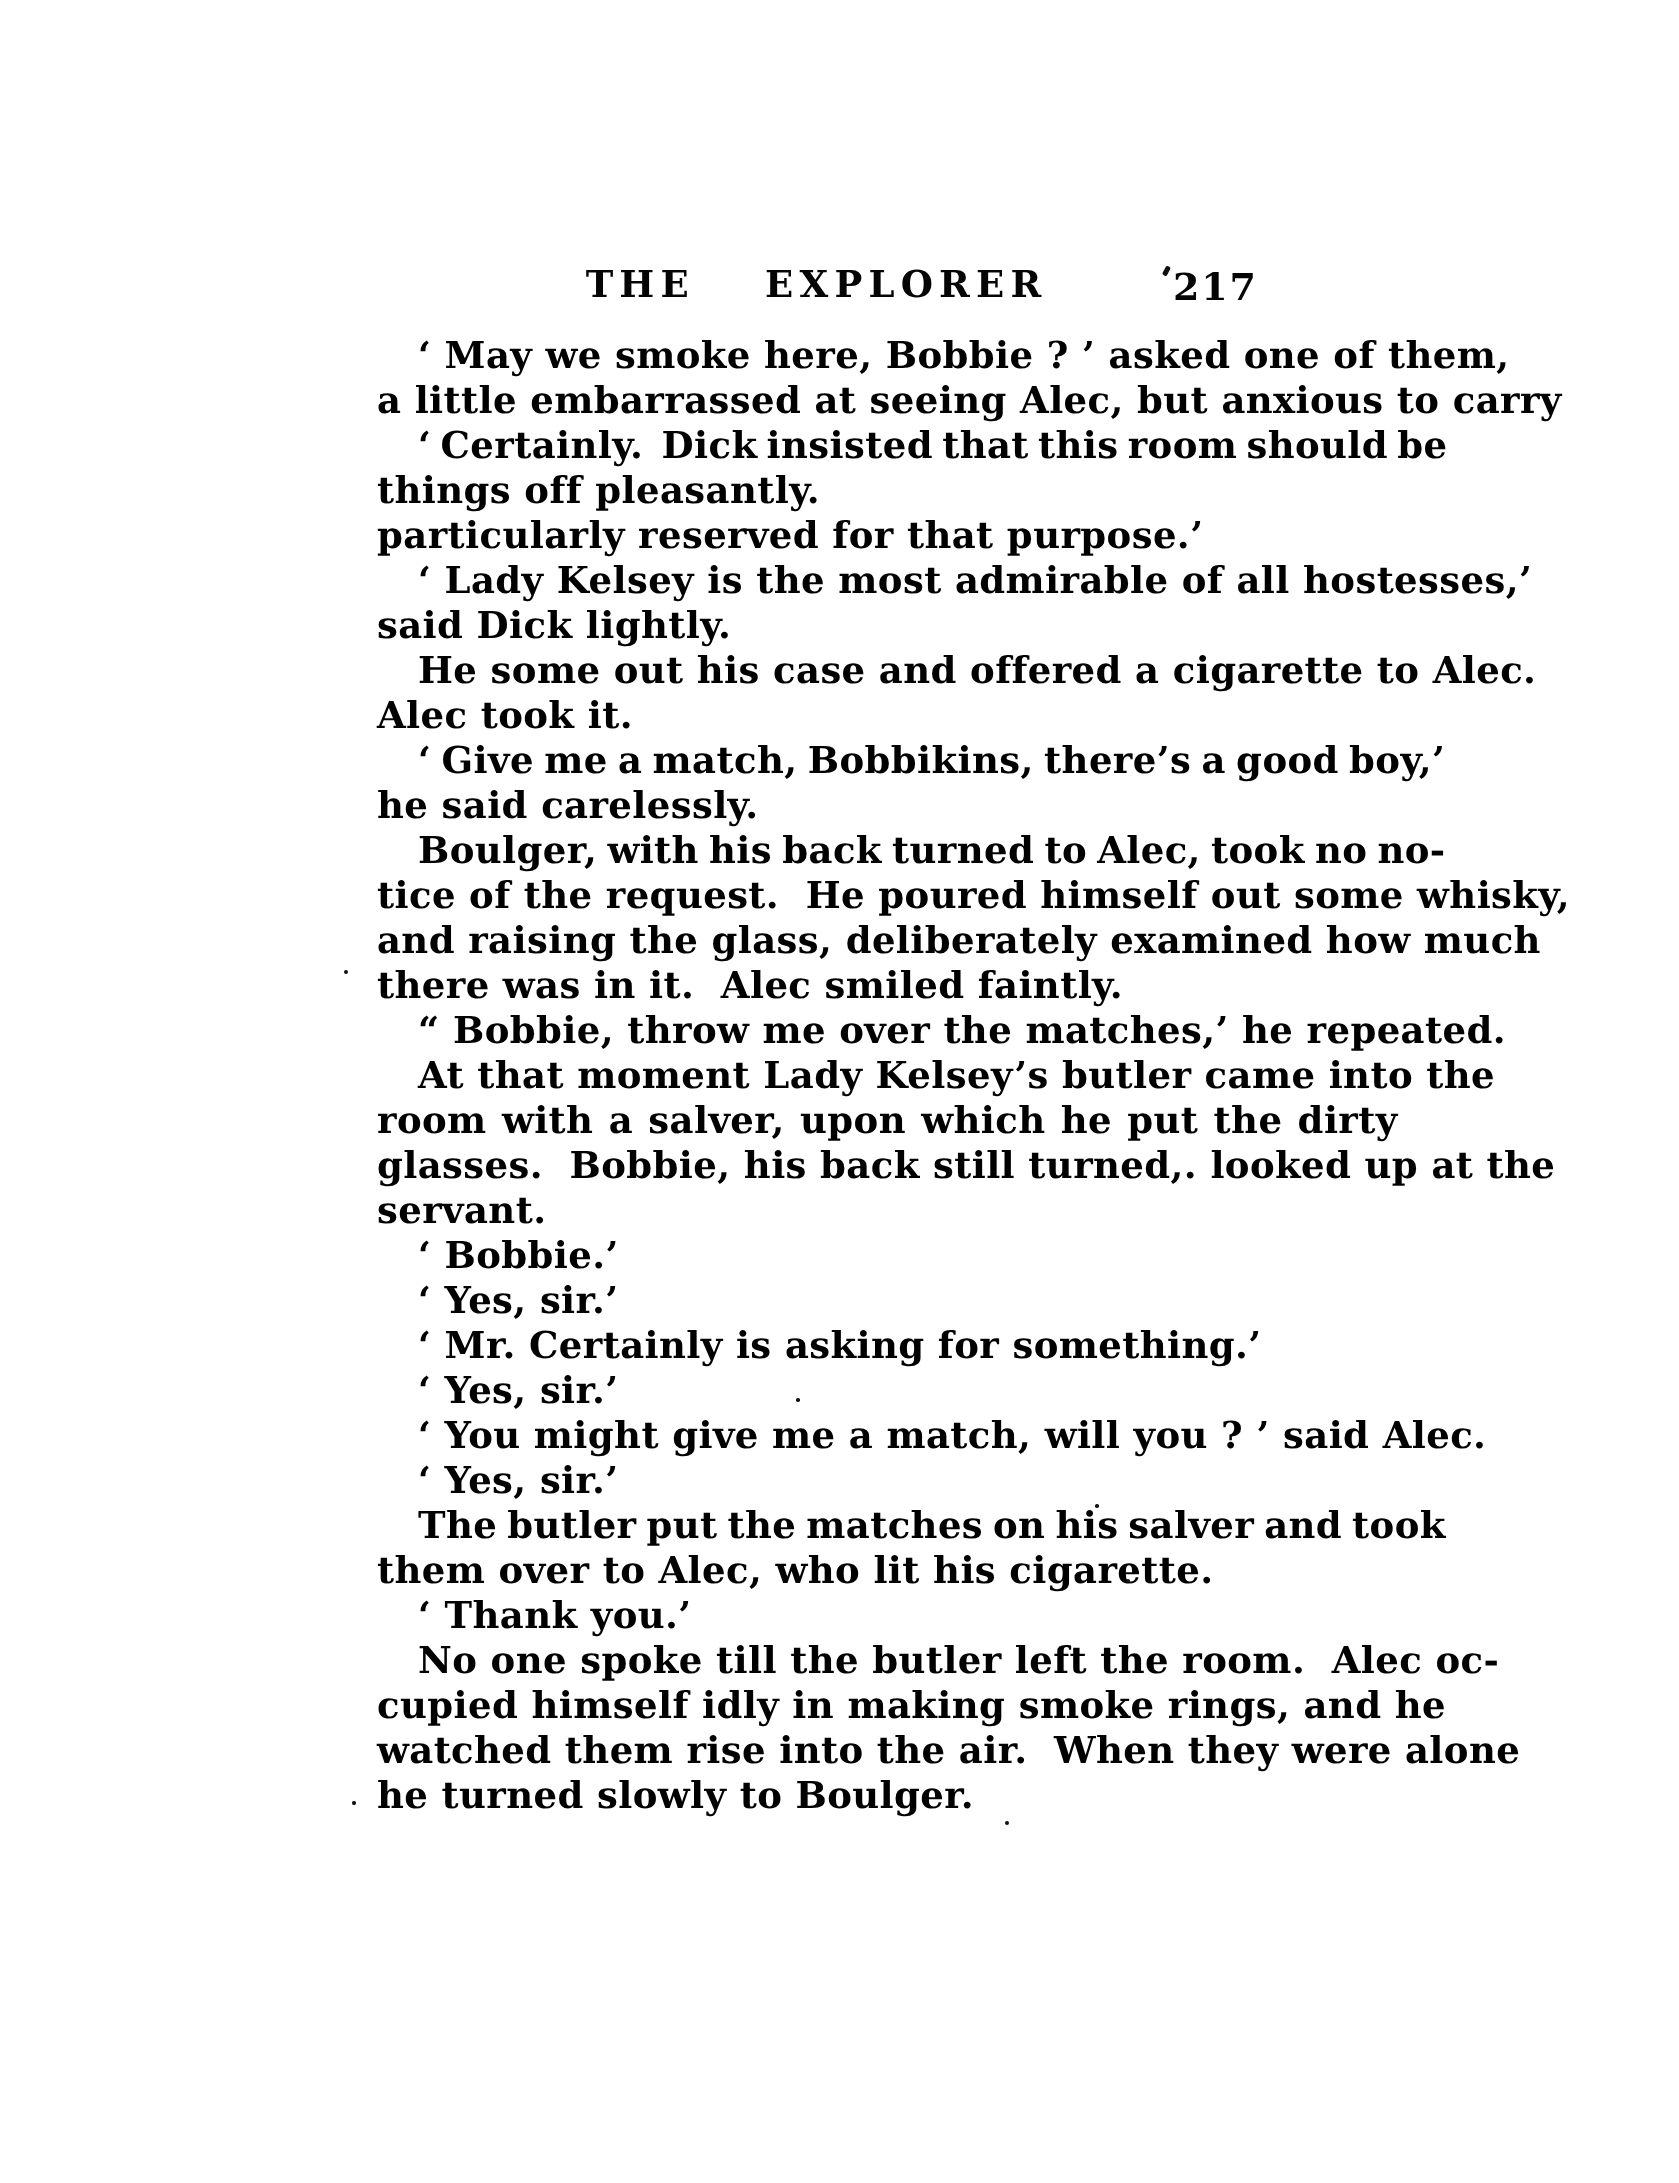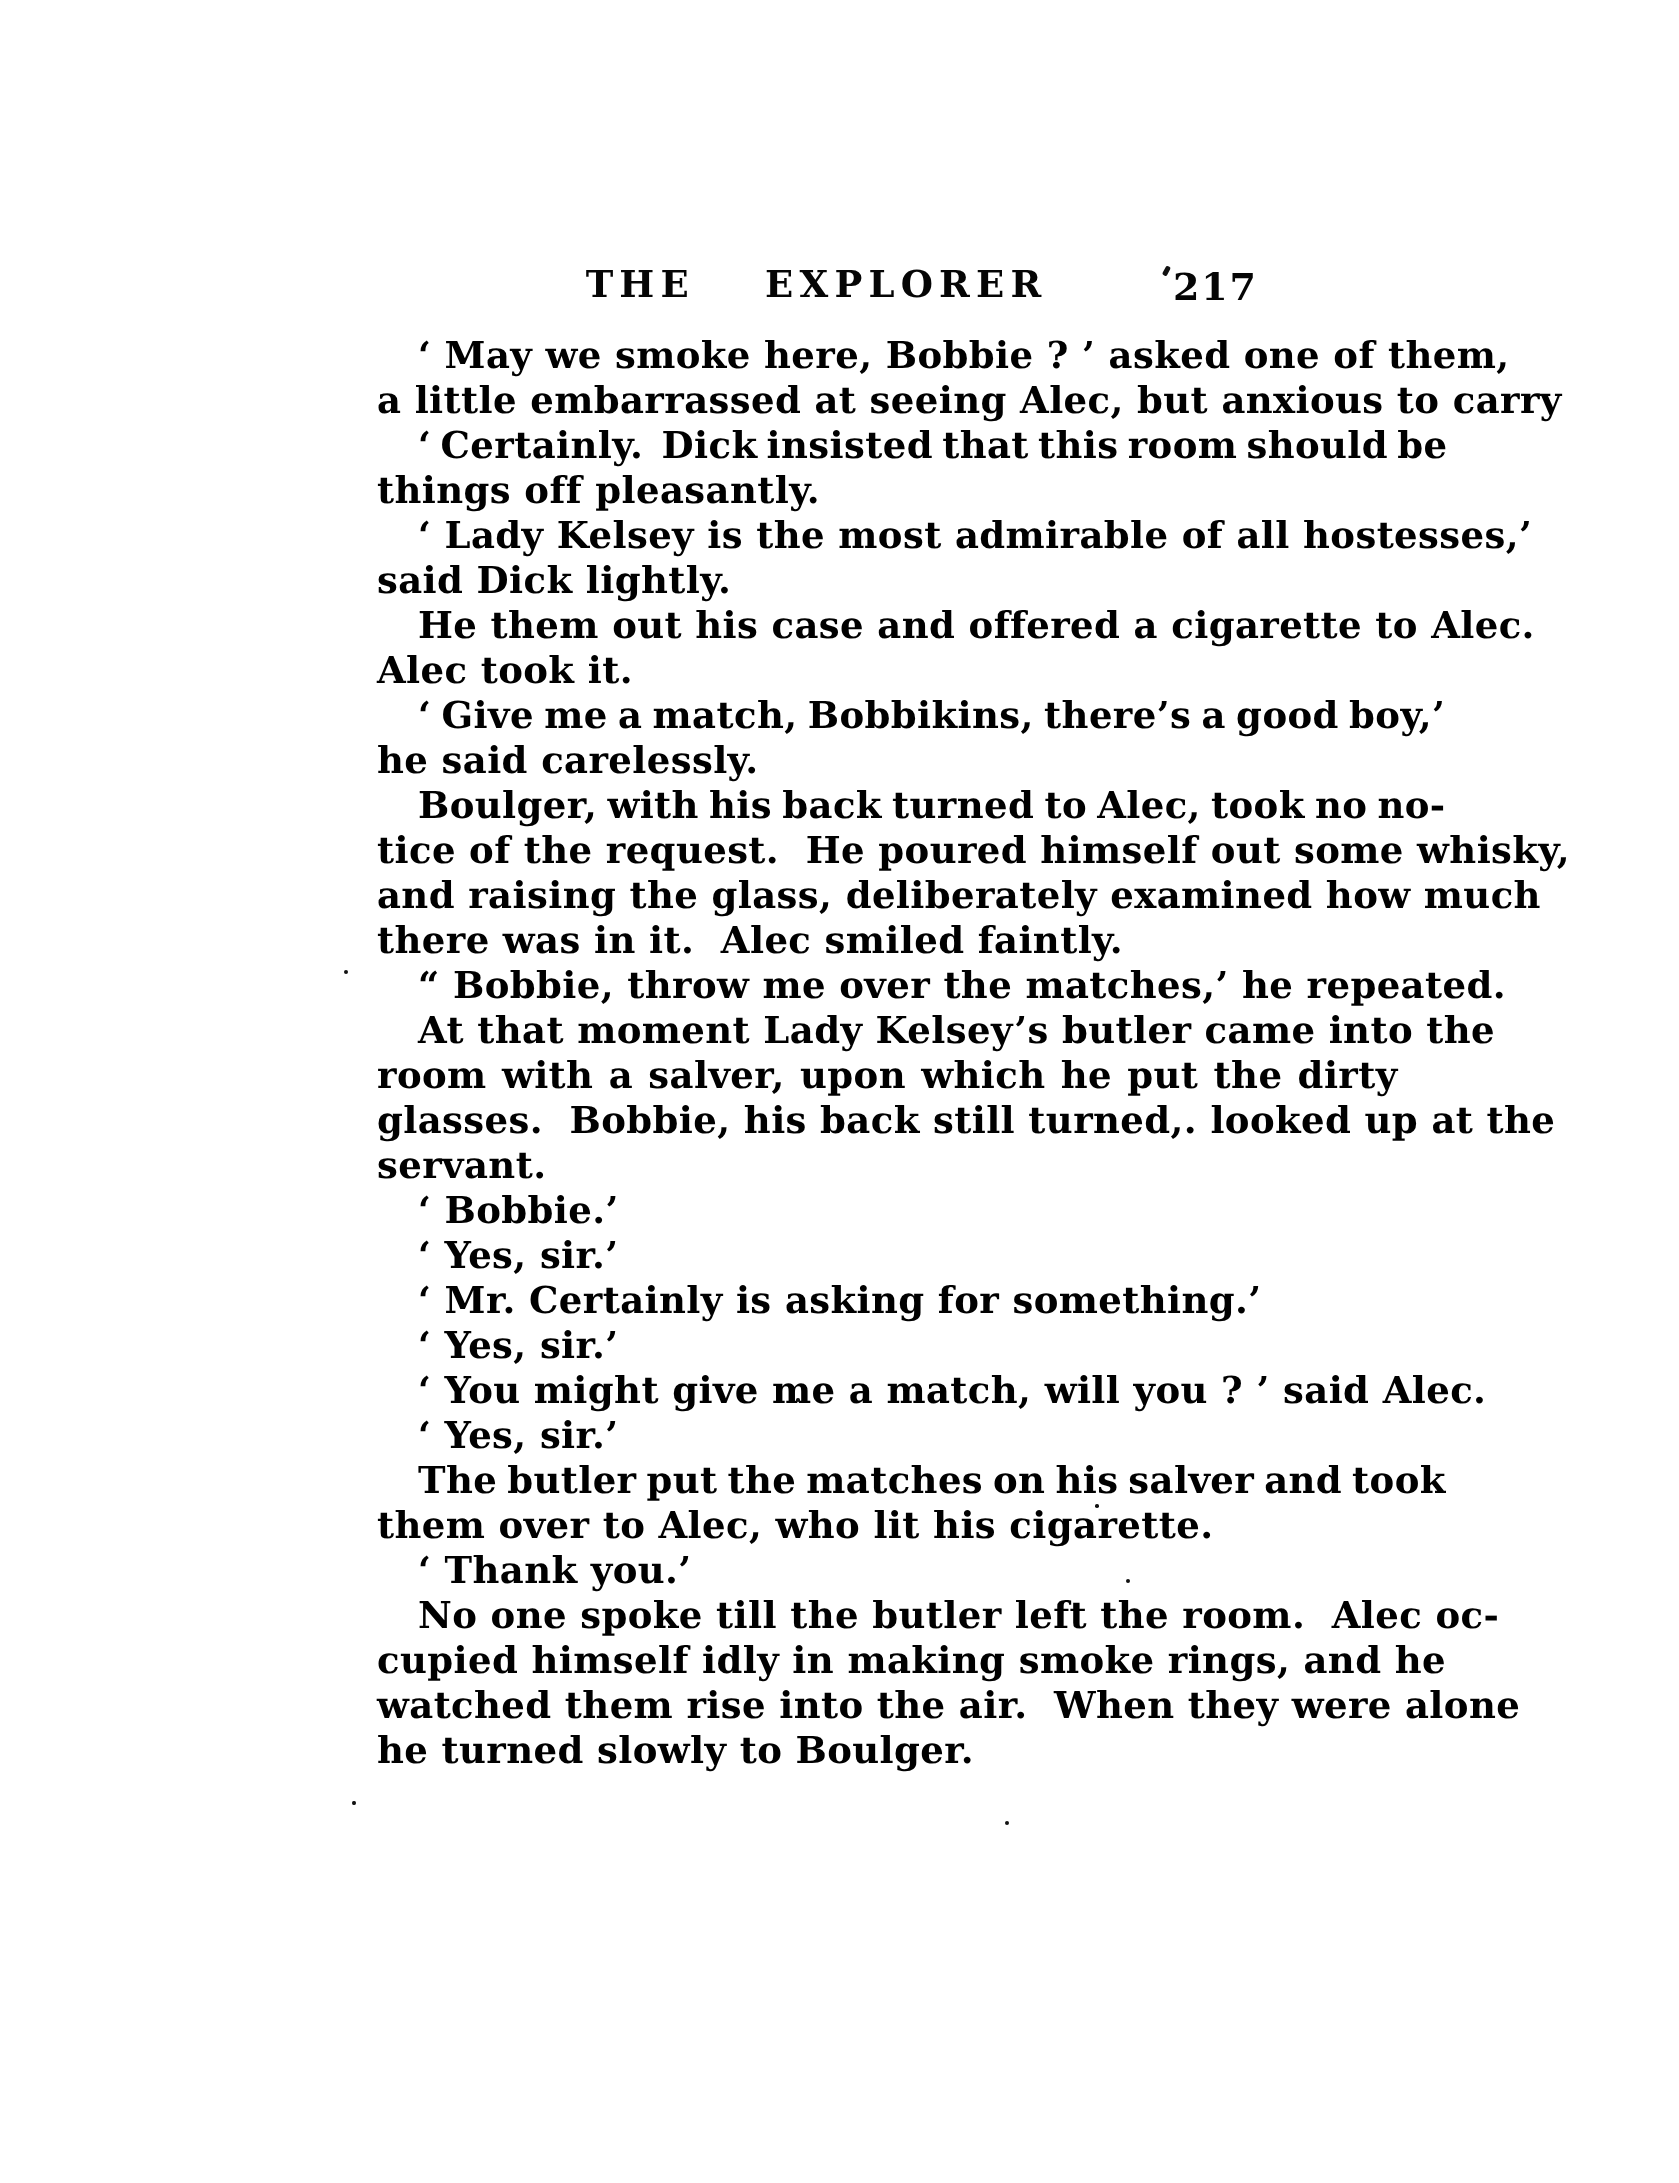--- a/index.html
+++ b/index.html
@@ -86,23 +86,24 @@
   <div class="running-head">
     <div class="head-title">THE  EXPLORER</div>
     <div class="head-pagenum">217</div>
   </div>
 
   <div class="text-block" id="text-block">
       <div class="line indent"><span class="ln" style="word-spacing: 0px;">‘ May we smoke here, Bobbie ? ’ asked one of them,</span></div>
       <div class="line"><span class="ln" style="word-spacing: 0px;">a little embarrassed at seeing Alec, but anxious to carry</span></div>
       <div class="line indent"><span class="ln" style="word-spacing: -4.1px;">‘ Certainly.  Dick insisted that this room should be</span></div>
       <div class="line last"><span class="ln">things off pleasantly.</span></div>
+      <div class="line last"><span class="ln">particularly reserved for that purpose.’</span></div>
       <div class="line indent"><span class="ln" style="word-spacing: 0px;">‘ Lady Kelsey is the most admirable of all hostesses,’</span></div>
       <div class="line last"><span class="ln">said Dick lightly.</span></div>
-      <div class="line indent"><span class="ln" style="word-spacing: 0px;">He them out his case and offered a cigarette to Alec.</span></div>
+      <div class="line indent"><span class="ln" style="word-spacing: 0px;">He some out his case and offered a cigarette to Alec.</span></div>
       <div class="line last"><span class="ln">Alec took it.</span></div>
       <div class="line indent"><span class="ln" style="word-spacing: -3px;">‘ Give me a match, Bobbikins, there’s a good boy,’</span></div>
       <div class="line last"><span class="ln">he said carelessly.</span></div>
       <div class="line indent"><span class="ln" style="word-spacing: -3.1px;">Boulger, with his back turned to Alec, took no no-</span></div>
       <div class="line"><span class="ln" style="word-spacing: 0px;">tice of the request.  He poured himself out some whisky,</span></div>
       <div class="line"><span class="ln" style="word-spacing: 0px;">and raising the glass, deliberately examined how much</span></div>
       <div class="line last"><span class="ln">there was in it.  Alec smiled faintly.</span></div>
       <div class="line indent last"><span class="ln">“ Bobbie, throw me over the matches,’ he repeated.</span></div>
       <div class="line indent"><span class="ln" style="word-spacing: 0px;">At that moment Lady Kelsey’s butler came into the</span></div>
       <div class="line"><span class="ln" style="word-spacing: 2px;">room with a salver, upon which he put the dirty</span></div>

